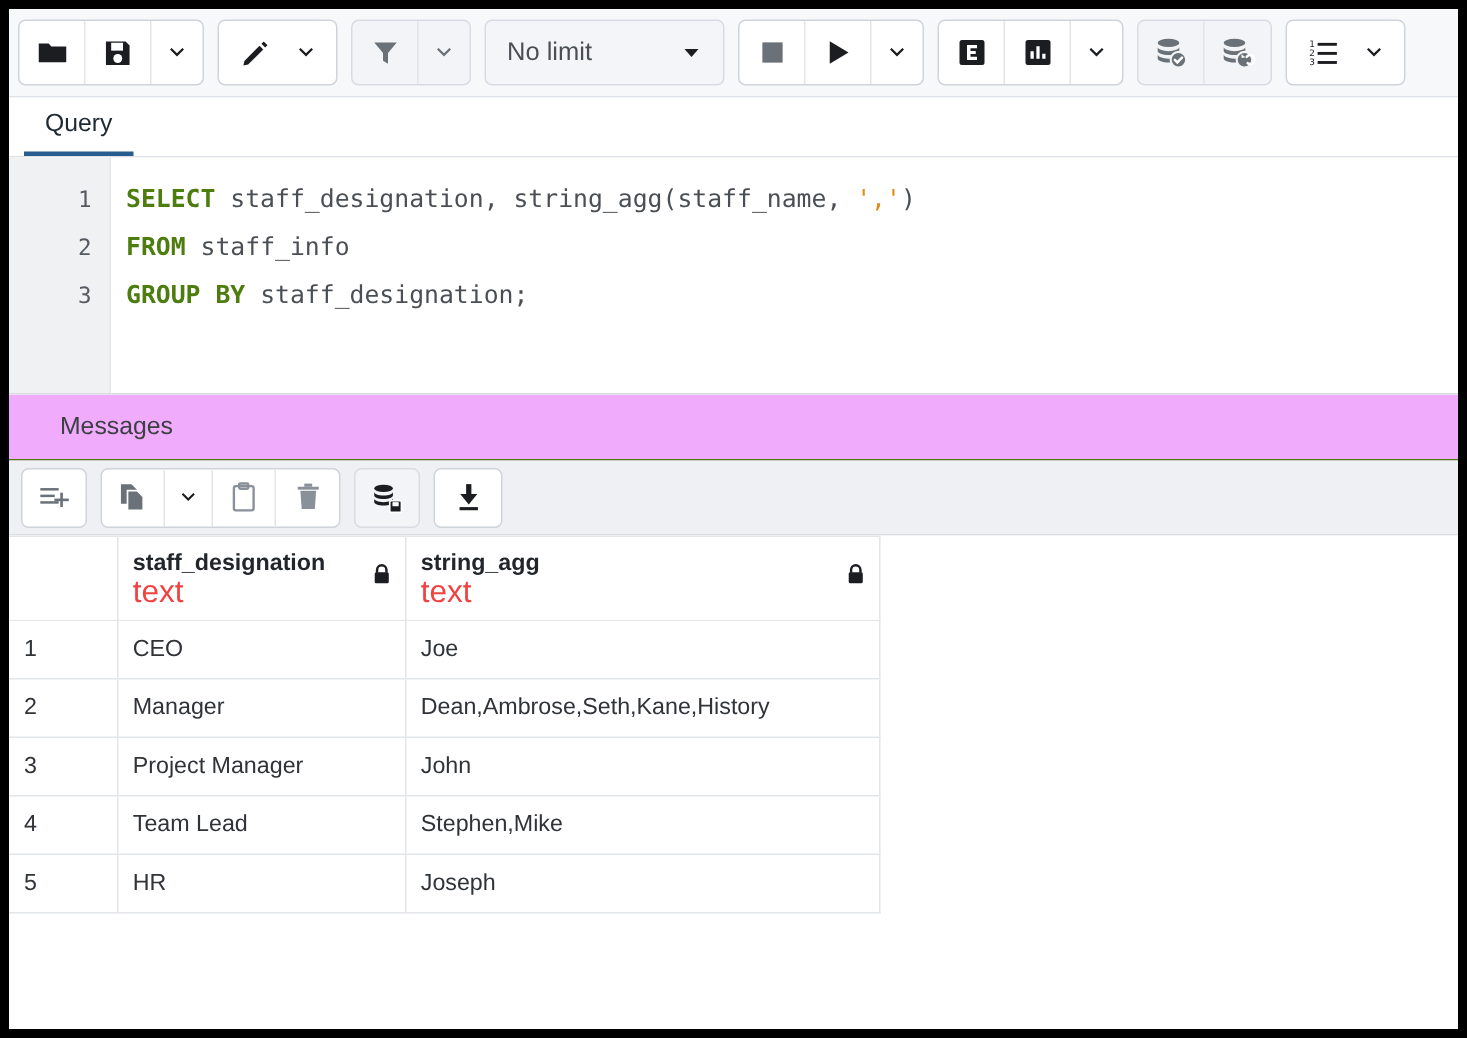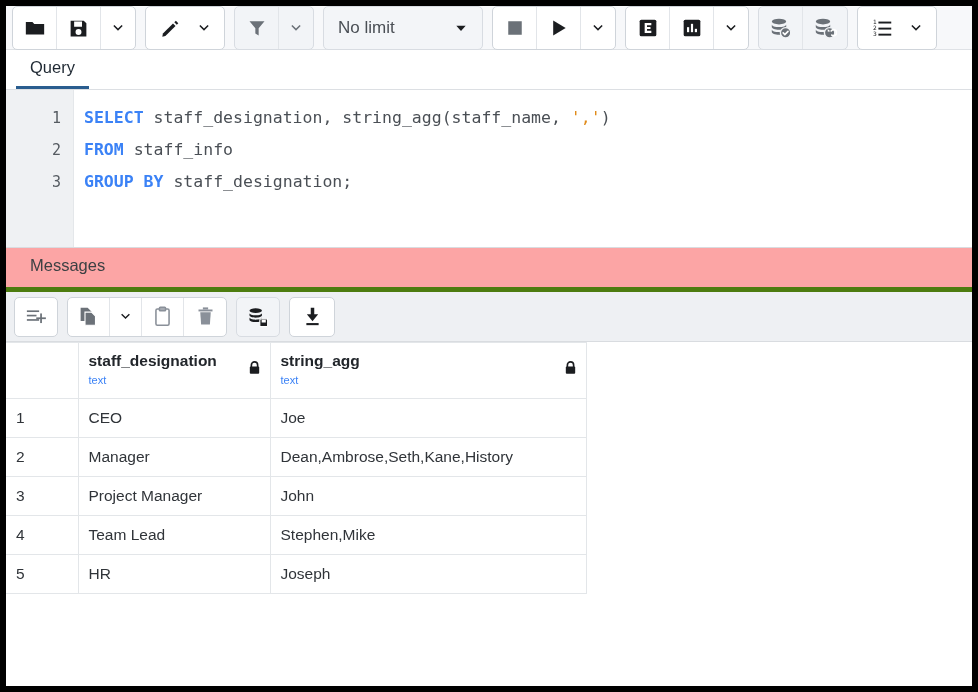--- a/index.html
+++ b/index.html
@@ -14,24 +14,25 @@
     left: 6px; top: 6px;
     width: 966px; height: 680px;
     background: #fff;
     overflow: hidden;
     display: flex;
     flex-direction: column;
   }
 
   
   .toolbar {
-    height: 44px;
+    height: 59px;
     background: #f7f8fa;
     border-bottom: 1px solid #dfe2e6;
     display: flex;
+    align-items: center;
     padding: 0 6px;
     flex: none;
   }
   .tgroup {
     display: flex;
     align-items: stretch;
     border: 1px solid #cfd4da;
     border-radius: 5px;
     background: #fff;
     overflow: hidden;
@@ -119,34 +120,34 @@
     line-height: 32px;
   }
   .code {
     padding: 12px 0 0 10px;
     font-family: "DejaVu Sans Mono", monospace;
     font-size: 16.5px;
     line-height: 32px;
     white-space: pre;
     flex: 1;
   }
-  .kw  { color: #3b82f6; font-weight: bold; }
+  .kw  { color: #4d7c0f; font-weight: bold; }
   .idn { color: #4a4f55; }
   .fn  { color: #4a4f55; }
   .str { color: #e08b1a; }
   .pun { color: #4a4f55; }
 
   
   .otabs {
     height: 44px;
-    background: #fca5a5;
-    border-bottom: 5px solid #4d7c0f;
+    background: #f0abfc;
+    border-bottom: 1px solid #4d7c0f;
     display: flex;
     align-items: flex-end;
-    padding-left: 10px;
+    padding-left: 20px;
     flex: none;
   }
   .otab {
     font-size: 16.5px;
     color: #3c4043;
     padding: 0 14px 9px 14px;
     cursor: pointer;
     border-bottom: 3px solid transparent;
   }
   .otab.active { color: #1f2933; border-bottom-color: #2a5d8f; }
@@ -176,21 +177,21 @@
   col.c-b   { width: 316px; }
   table.grid thead th {
     height: 56px;
     vertical-align: top;
     padding: 8px 10px 0 10px;
     background: #fff;
     border-top: 1px solid #e3e6e9;
     position: relative;
   }
   .hname { font-size: 15.5px; font-weight: bold; color: #22262b; line-height: 19px; }
-  .htype { font-size: 11px; color: #3b82f6; line-height: 20px; }
+  .htype { font-size: 21px; color: #ef4444; line-height: 20px; }
   .lockpos { position: absolute; right: 8px; top: 16px; }
   table.grid tbody td { height: 39px; padding: 0 10px; font-size: 15.5px; color: #303439; }
   td.rownum { color: #5a6067; font-size: 15px; padding-left: 12px; }
   thead th.cnum { background: #fff; }
 </style>
 </head>
 <body>
 
 <div id="app">
 

